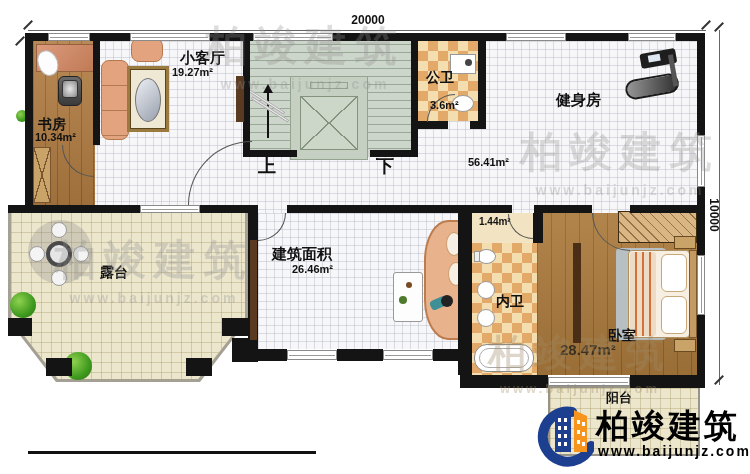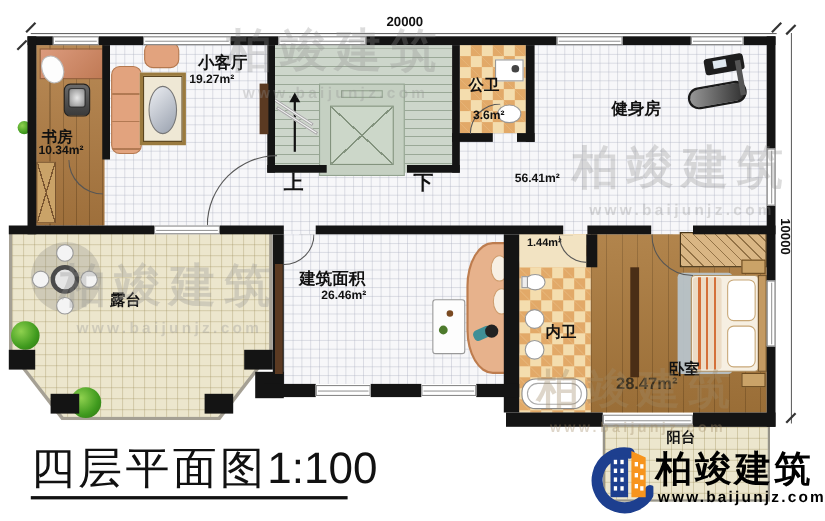--- a/index.html
+++ b/index.html
@@ -233,23 +233,20 @@
   </div>
   <div class="abs wm" style="left:24px;top:232px;width:260px">
     <span class="big">柏竣建筑</span>
     <span class="url">www.baijunjz.com</span>
   </div>
   <div class="abs wm" style="left:445px;top:328px;width:270px;opacity:.34;color:#a08a66">
     <span class="big" style="font-size:38px">柏竣建筑</span>
     <span class="url" style="font-size:13px">www.baijunjz.com</span>
   </div>
 
-  <div class="abs ftr" style="left:28px;top:398px;white-space:nowrap">
-    <span style="font-size:40px;letter-spacing:3px">四层平面图</span><span style="font-size:40px">1:100</span>
-  </div>
   <div class="abs ftr" style="left:28px;top:451px;width:288px;height:3px;background:#111"></div>
 
   <div class="abs ftr" style="left:534px;top:402px;width:214px;height:66px">
     <svg width="60" height="64" viewBox="0 0 60 64" style="position:absolute;left:0;top:2px">
       <path d="M38 8 A25 25 0 1 0 57 42" fill="none" stroke="#1d3f8f" stroke-width="10" stroke-linecap="round"></path>
       <rect x="21" y="10" width="16" height="38" fill="#1d3f8f"></rect>
       <g fill="#fff">
         <rect x="24" y="14" width="3" height="4"></rect>
           <rect x="30" y="14" width="3" height="4"></rect>
         <rect x="24" y="22" width="3" height="4"></rect>

